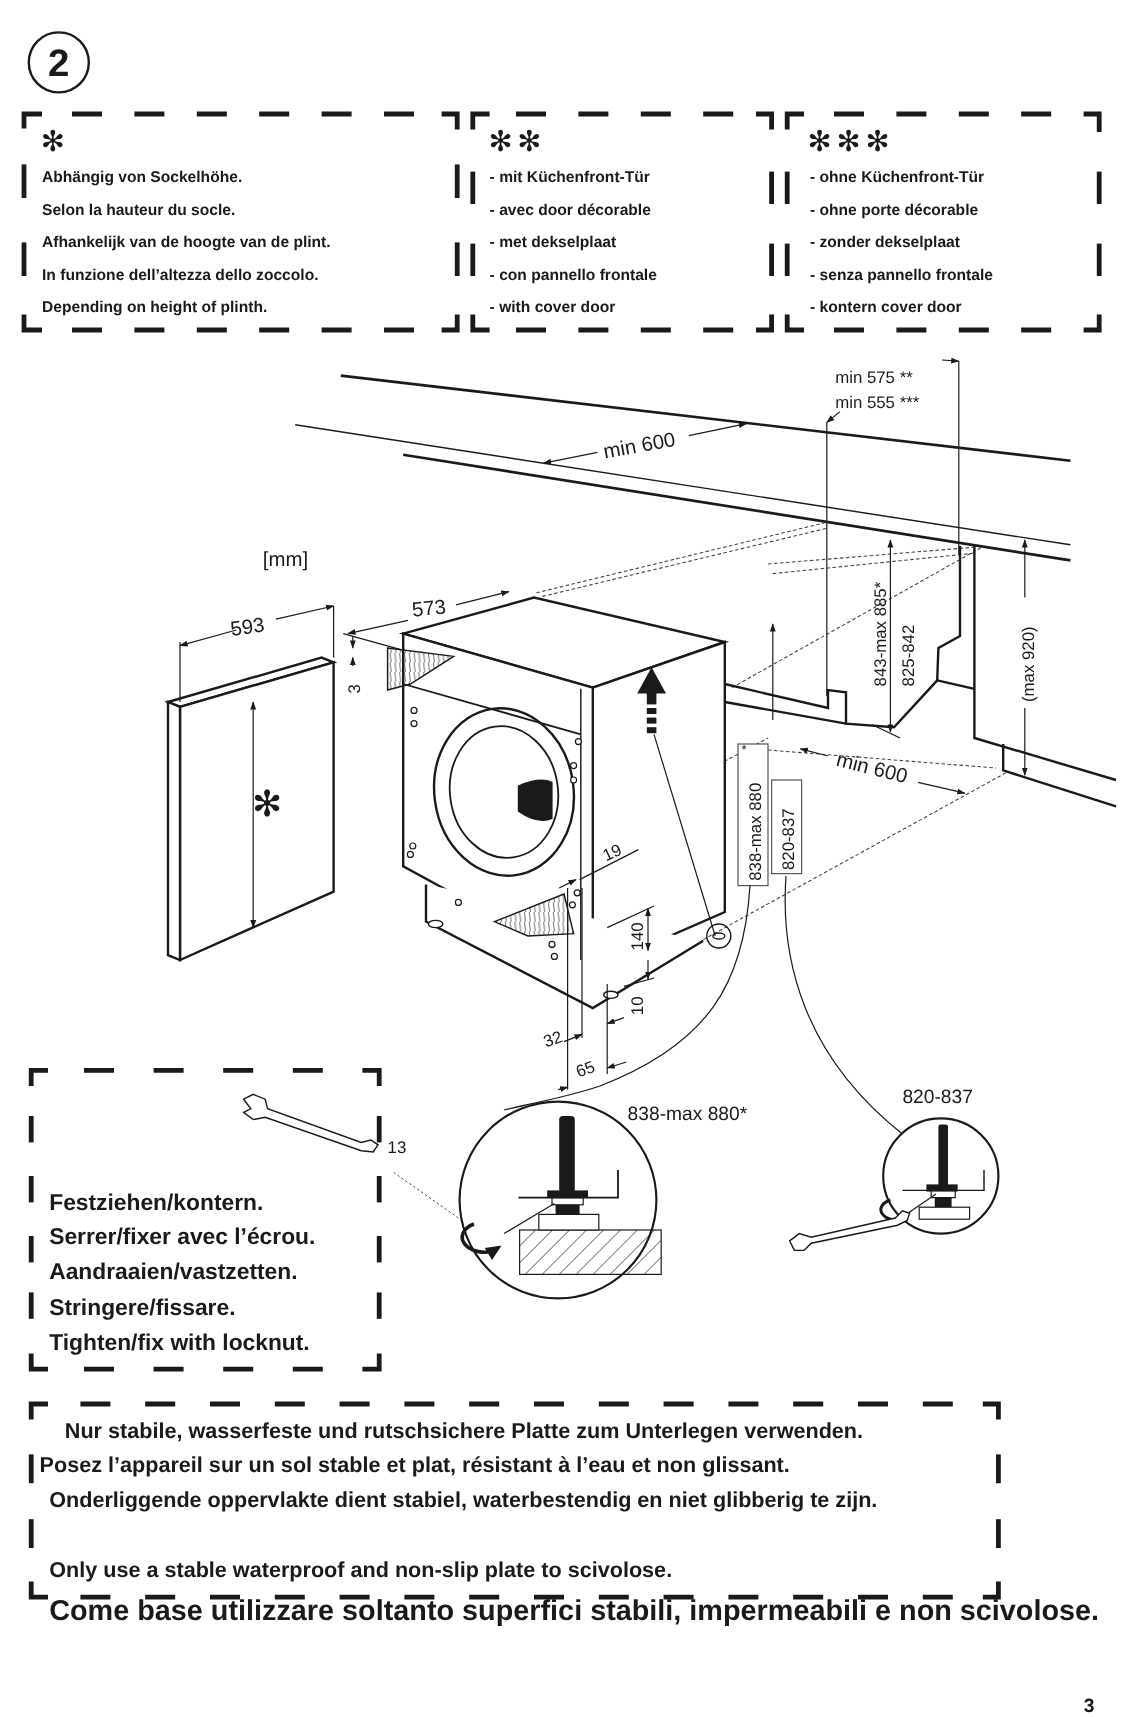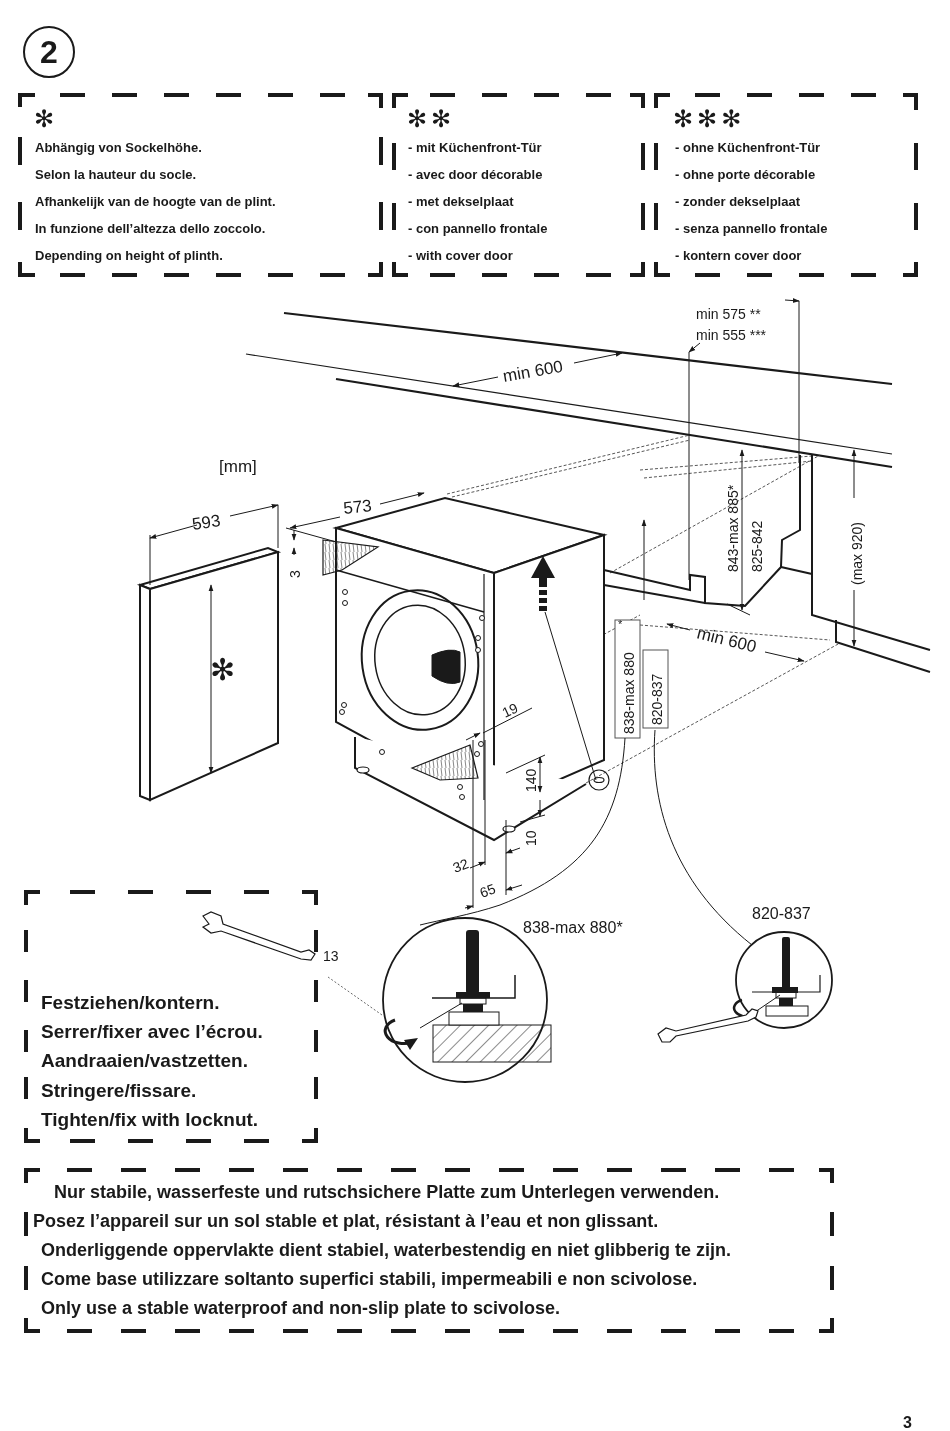--- a/index.html
+++ b/index.html
@@ -355,17 +355,17 @@
   <div class="tip-text" style="left:41px;top:1017px;">Serrer/fixer avec l’écrou.</div>
   <div class="tip-text" style="left:41px;top:1046px;">Aandraaien/vastzetten.</div>
   <div class="tip-text" style="left:41px;top:1076px;">Stringere/fissare.</div>
   <div class="tip-text" style="left:41px;top:1105px;">Tighten/fix with locknut.</div>
 </div>
 
 <div>
   <div class="tip-text" style="left:41px;top:1178px;font-size:18px;margin-left:13px;">Nur stabile, wasserfeste und rutschsichere Platte zum Unterlegen verwenden.</div>
   <div class="tip-text" style="left:33px;top:1207px;font-size:18px;">Posez l’appareil sur un sol stable et plat, résistant à l’eau et non glissant.</div>
   <div class="tip-text" style="left:41px;top:1236px;font-size:18px;">Onderliggende oppervlakte dient stabiel, waterbestendig en niet glibberig te zijn.</div>
-  <div class="tip-text" style="left:41px;top:1265px;font-size:18px;">Come base utilizzare soltanto superfici stabili, impermeabili e non scivolose.</div>
+  <div class="tip-text" style="left:41px;top:1328px;font-size:24px;">Come base utilizzare soltanto superfici stabili, impermeabili e non scivolose.</div>
   <div class="tip-text" style="left:41px;top:1294px;font-size:18px;">Only use a stable waterproof and non-slip plate to scivolose.</div>
 </div>
 
 <div class="page-num">3</div>
 
 </body></html>

